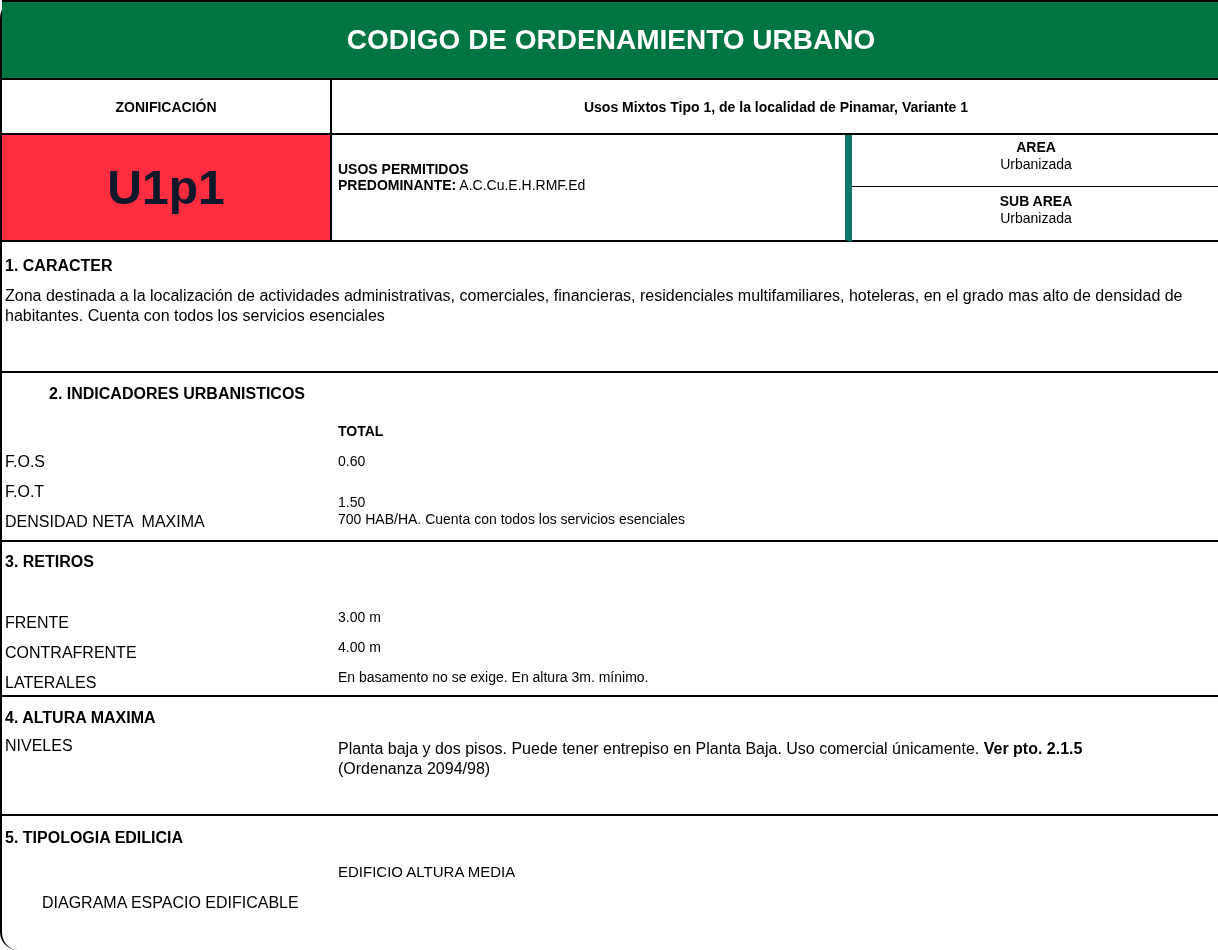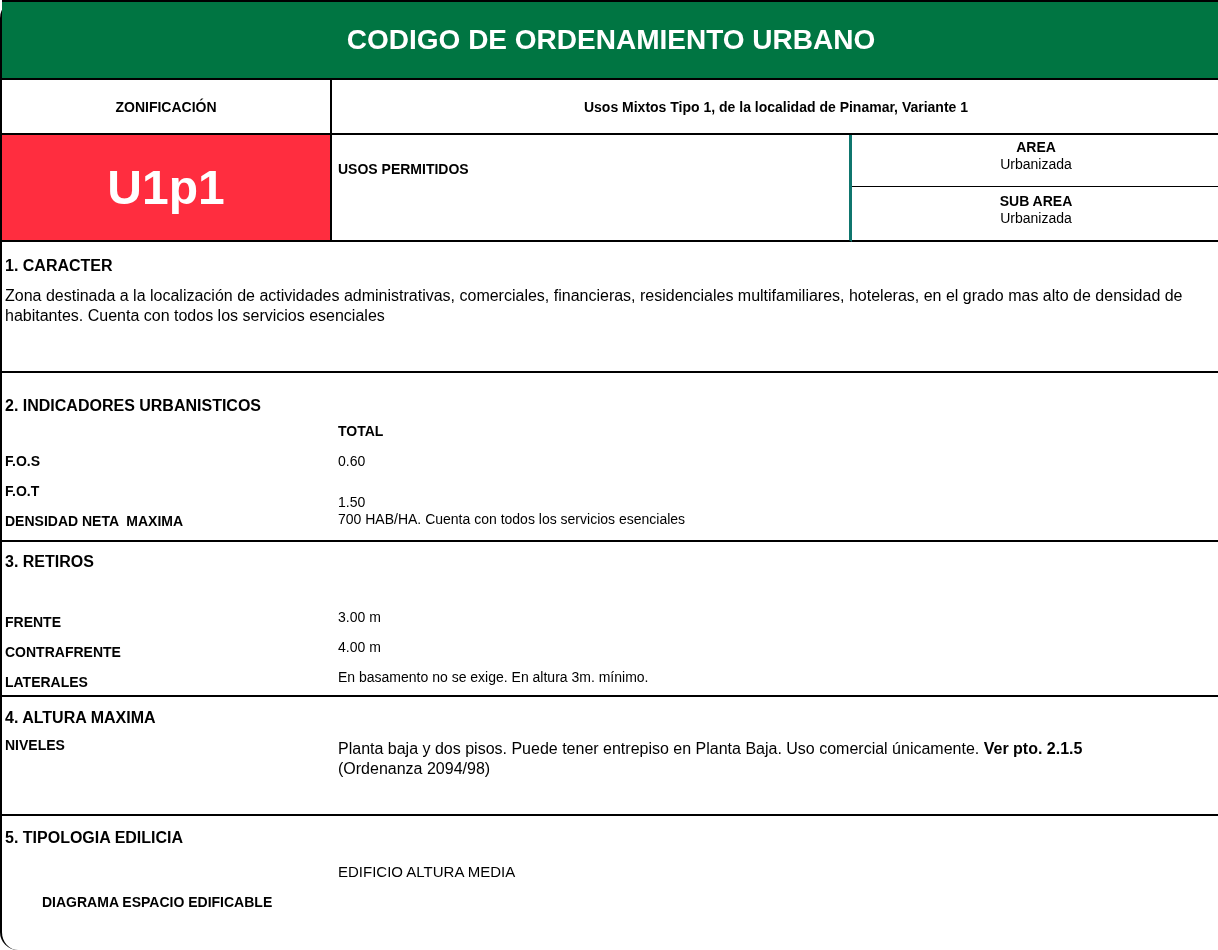--- a/index.html
+++ b/index.html
@@ -47,25 +47,25 @@
     }
 
     
     .code-cell {
       left: 0; top: 135px; width: 330px; height: 107px;
       background: #FF2D3F;
       border-right: 2px solid #000;
       border-bottom: 2px solid #000;
       display: flex; align-items: center; justify-content: center;
     }
-    .code-cell span { color: #ffffff; font-weight: bold; font-size: 48px; }
+    .code-cell span { color: #0f172a; font-weight: bold; font-size: 48px; }
 
     .usos-cell {
       left: 330px; top: 135px; width: 520px; height: 107px;
-      border-right: 3px solid #0f766e;
+      border-right: 7px solid #0f766e;
       border-bottom: 2px solid #000;
       padding: 26px 0 5px 6px;
       font-size: 14px; line-height: 16px;
     }
     .usos-cell .b { font-weight: bold; }
 
     .area-cell {
       left: 850px; top: 135px; width: 368px; height: 52px;
       border-bottom: 1px solid #000;
       text-align: center; padding-top: 4px;
@@ -82,21 +82,21 @@
     
     .section {
       left: 0; width: 1218px;
       border-bottom: 2px solid #000;
     }
     .sec-title {
       position: absolute; left: 3px;
       font-weight: bold; font-size: 16px;
     }
     .txt { position: absolute; font-size: 16px; line-height: 20px; }
-    .lbl { position: absolute; left: 3px; font-weight: bold; font-size: 14px; }
+    .lbl { position: absolute; left: 3px; font-weight: normal; font-size: 16px; }
     .val { position: absolute; left: 336px; font-size: 14px; }
   </style>
 </head>
 <body>
 
 <div class="sheet">
 
   <div class="abs title-bar">
     <span>CODIGO DE ORDENAMIENTO URBANO</span>
   </div>
@@ -107,38 +107,42 @@
   <div class="abs zon-desc">
     <span>Usos Mixtos Tipo 1, de la localidad de Pinamar, Variante 1</span>
   </div>
 
   <div class="abs code-cell">
     <span>U1p1</span>
   </div>
 
   <div class="abs usos-cell">
     <div class="b">USOS PERMITIDOS</div>
+    <div>
+      <span class="b">PREDOMINANTE:</span>
+      <span>A.C.Cu.E.H.RMF.Ed</span>
+    </div>
   </div>
 
   <div class="abs area-cell">
     <div class="b">AREA</div>
     <div>Urbanizada</div>
   </div>
   <div class="abs subarea-cell">
     <div class="b">SUB AREA</div>
     <div>Urbanizada</div>
   </div>
 
   <div class="abs section" style="top:242px;height:131px;">
     <div class="sec-title" style="top:15px;">1. CARACTER</div>
     <div class="txt" style="left:3px;top:44px;width:1210px;">Zona destinada a la localización de actividades administrativas, comerciales, financieras,  residenciales multifamiliares, hoteleras, en el grado mas alto de densidad de habitantes. Cuenta con todos los servicios esenciales</div>
   </div>
 
   <div class="abs section" style="top:373px;height:169px;">
-    <div class="sec-title" style="top:24px;">2. INDICADORES URBANISTICOS</div>
+    <div class="sec-title" style="top:12px;margin-left:44px;">2. INDICADORES URBANISTICOS</div>
     <div class="val b" style="top:50px;">TOTAL</div>
     <div class="lbl" style="top:80px;">F.O.S</div>
     <div class="val" style="top:80px;">0.60</div>
     <div class="lbl" style="top:110px;">F.O.T</div>
     <div class="val" style="top:121px;">1.50</div>
     <div class="lbl" style="top:140px;white-space:pre;">DENSIDAD NETA  MAXIMA</div>
     <div class="val" style="top:138px;">700 HAB/HA. Cuenta con todos los servicios esenciales</div>
   </div>
 
   <div class="abs section" style="top:542px;height:155px;">

